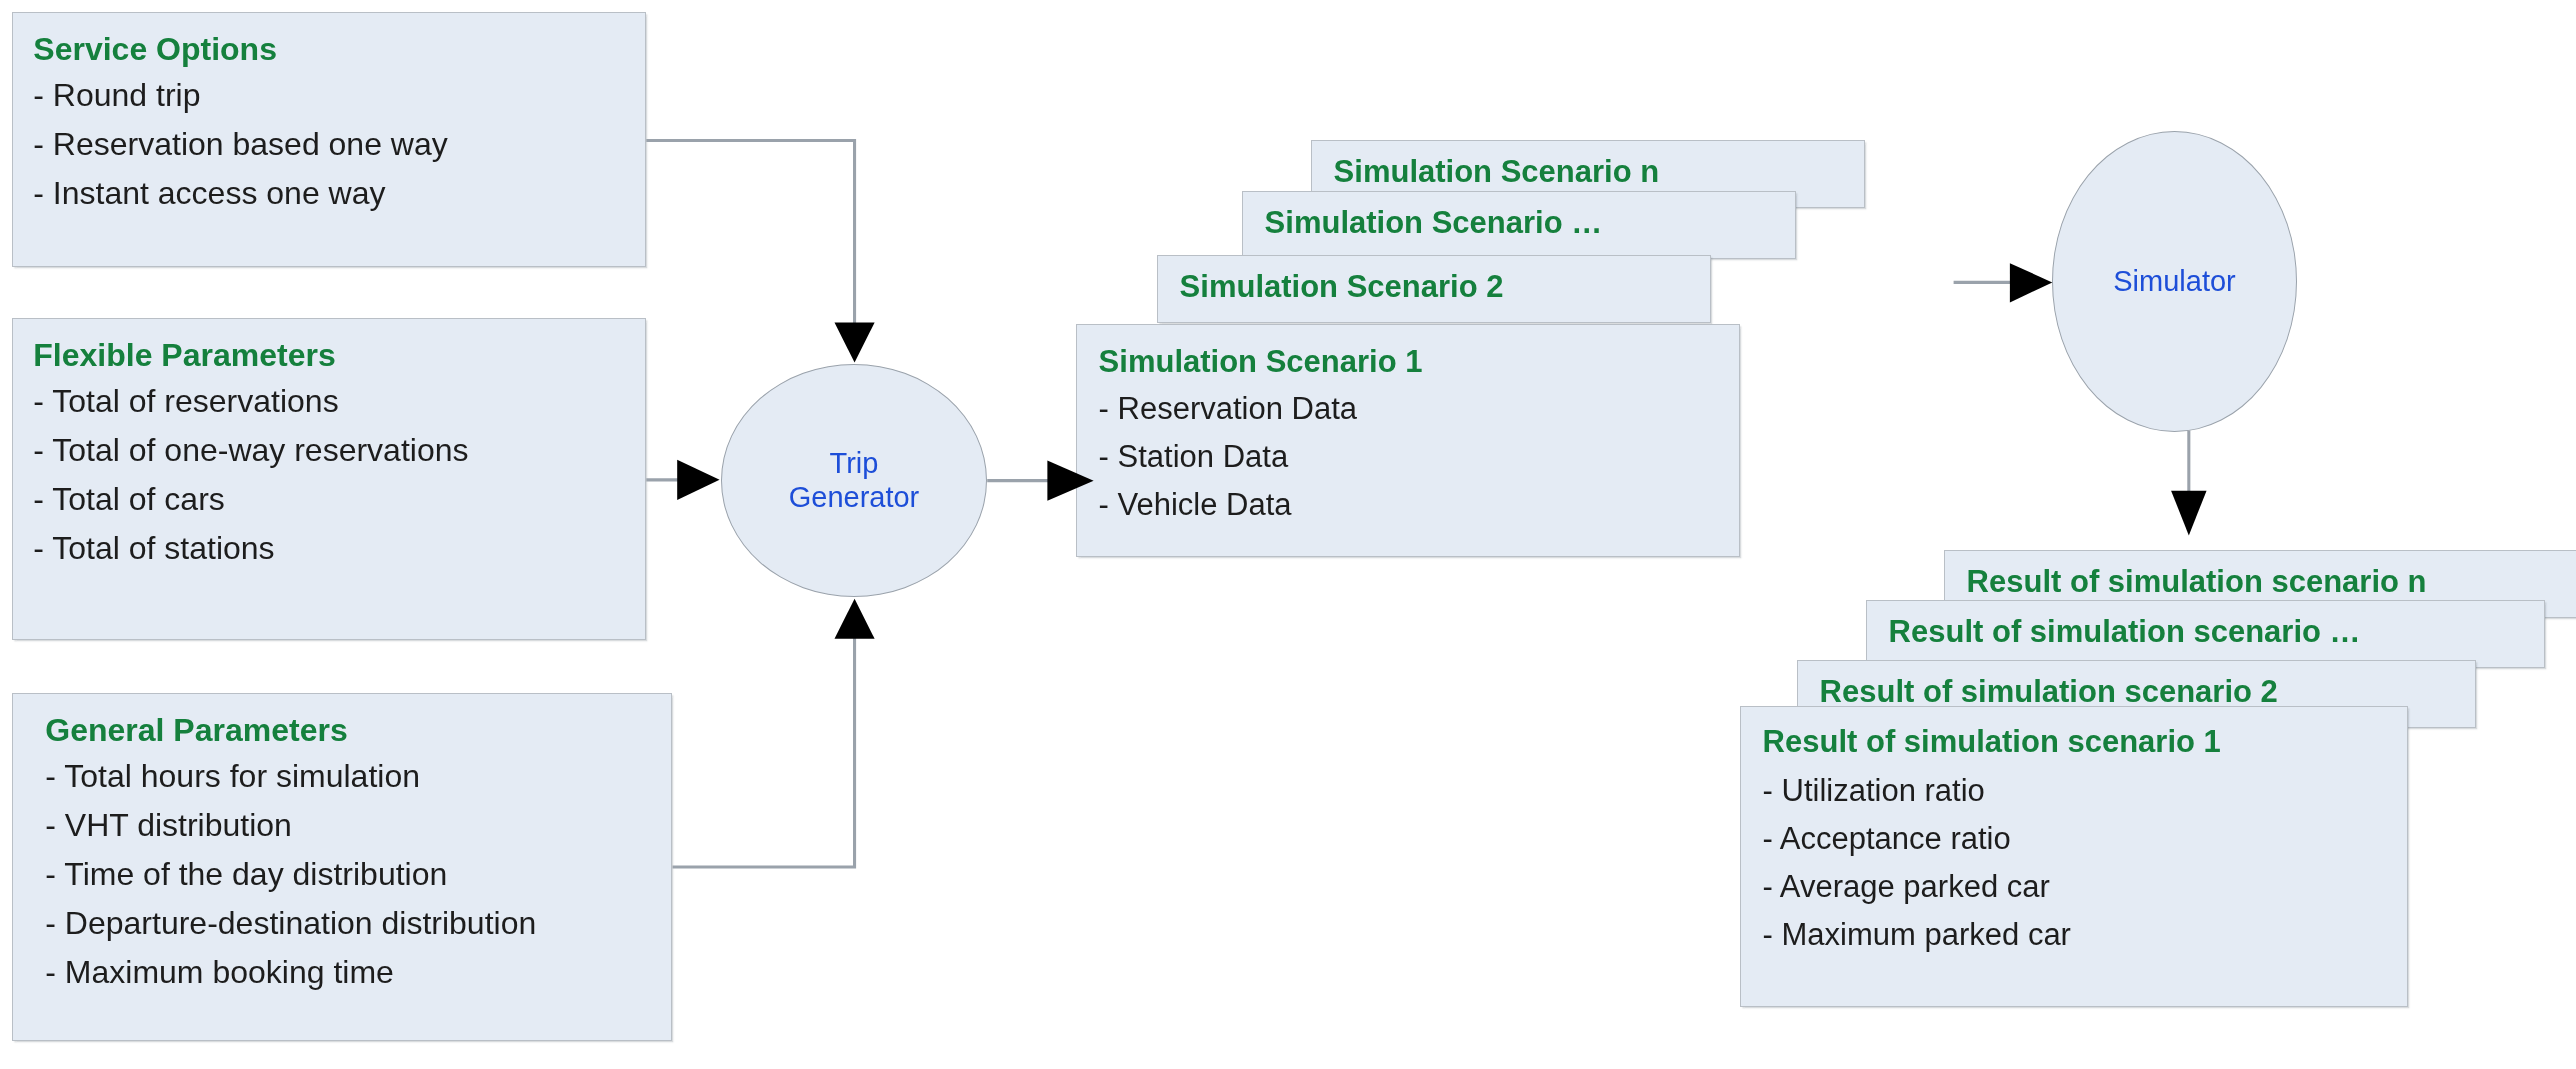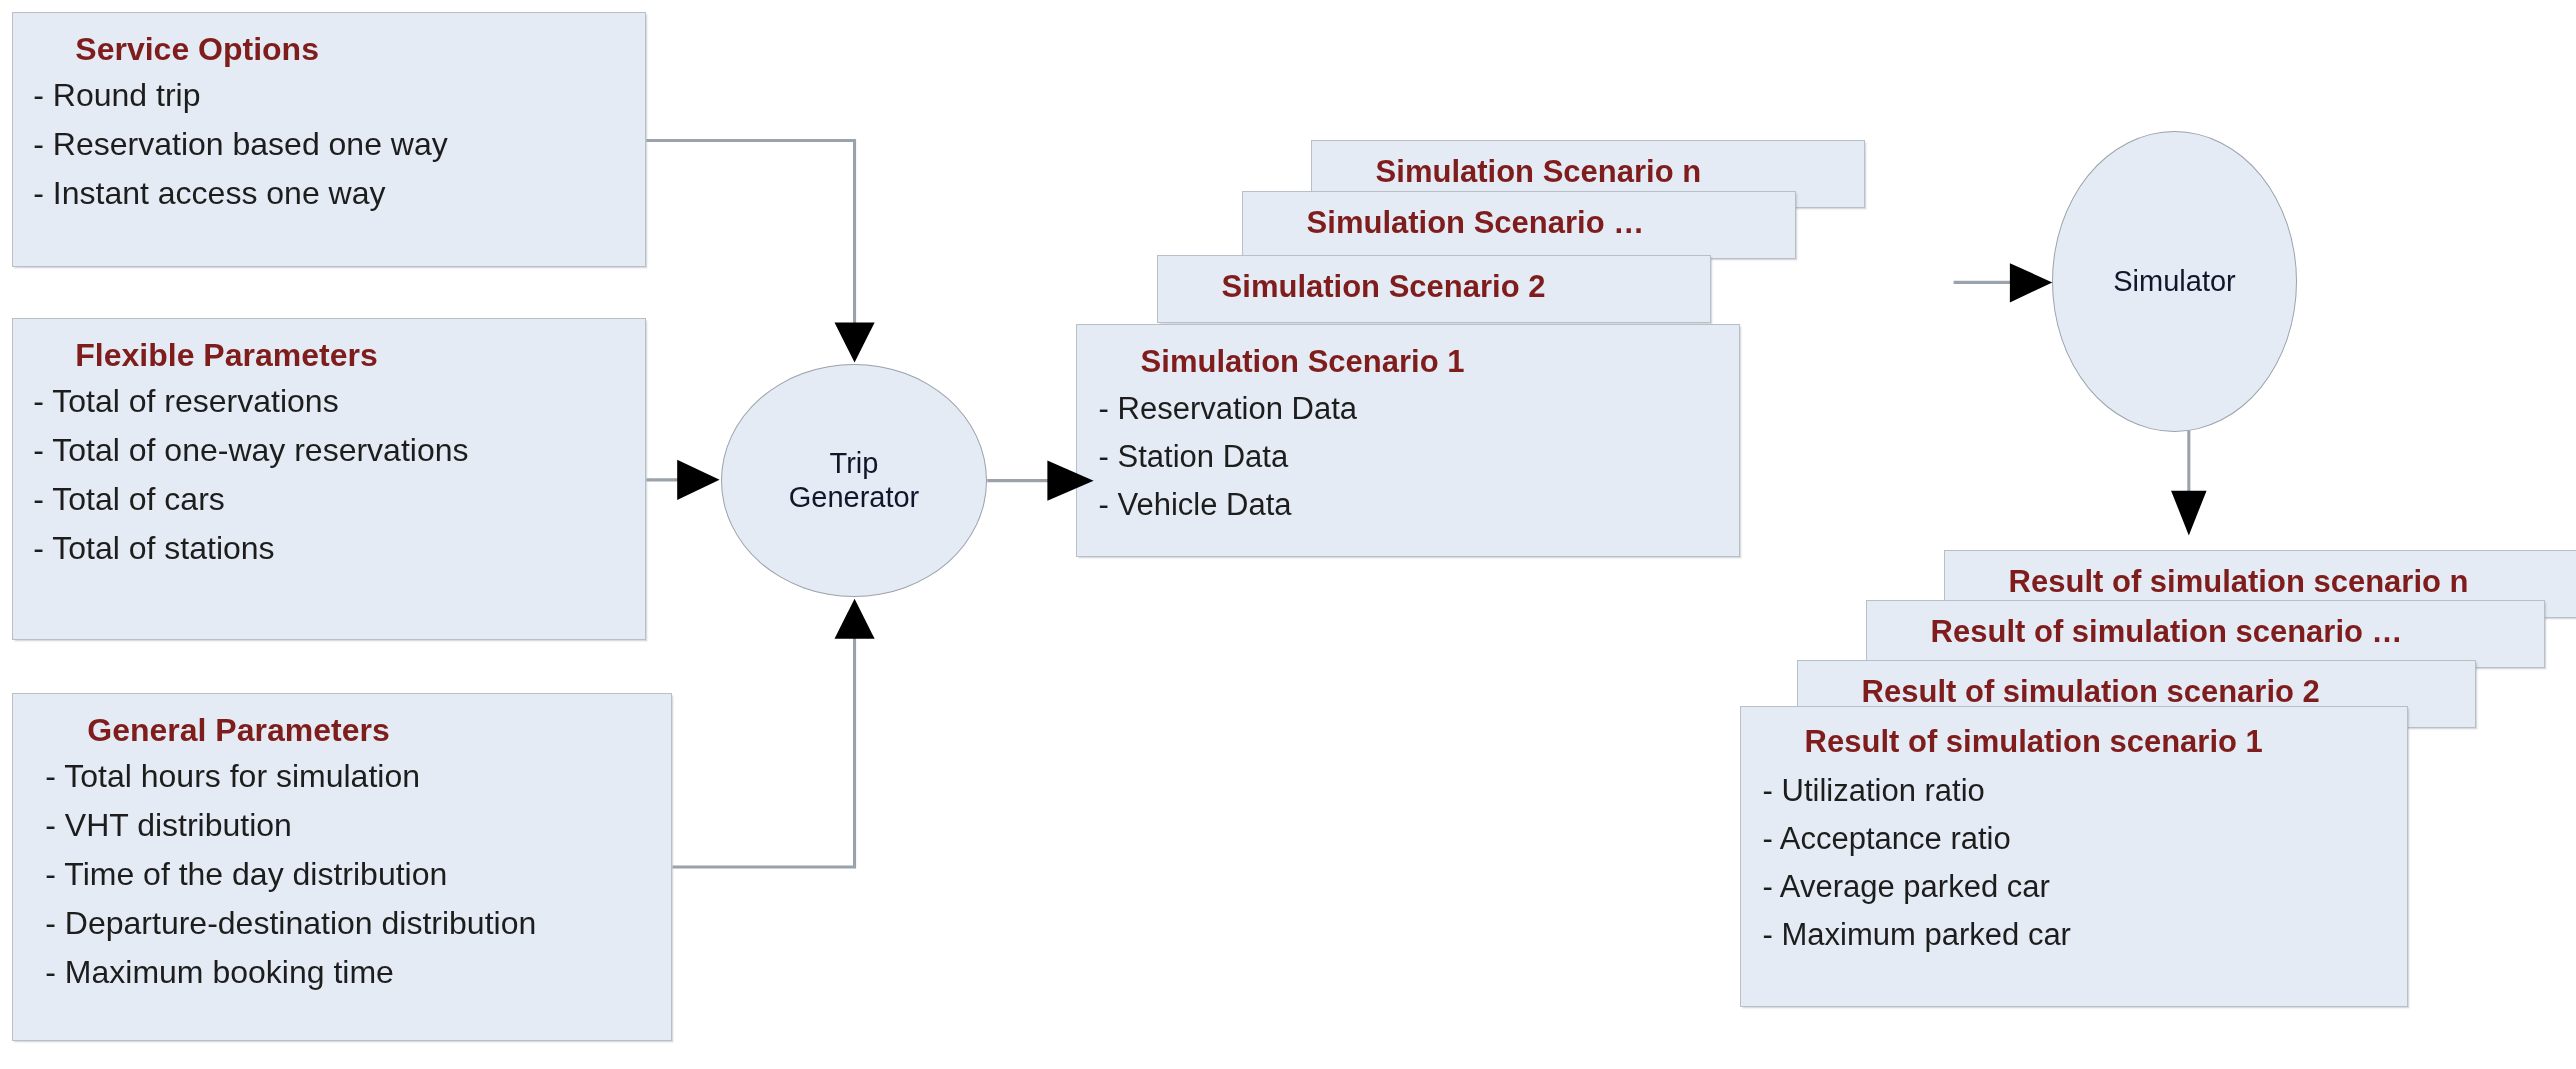--- a/index.html
+++ b/index.html
@@ -21,23 +21,22 @@
   
   .node-box {
     position: absolute;
     box-sizing: border-box;
     background: #e4ebf4;
     border: 1.5px solid #b9bfc6;
     box-shadow: 2.3px 2.3px 1.5px rgba(120,128,138,0.28);
   }
   .node-box .title {
     font-weight: bold;
-    color: #7f1d1d;
+    color: #15803d;
     white-space: nowrap;
-    margin-left: 42px;
   }
   .node-box .bullet {
     color: #1d1d1d;
     white-space: nowrap;
   }
 
   
   .param-box {
     padding: 20px 0 0 20px;
   }
@@ -103,21 +102,21 @@
     border: 1.5px solid #9aa2ab;
     border-radius: 50%;
     display: flex;
     align-items: center;
     justify-content: center;
     text-align: center;
   }
   .shape-node .label {
     font-size: 29px;
     line-height: 1.14;
-    color: #0f172a;
+    color: #1d4ed8;
   }
   #node-trip-generator { left: 721px;  top: 364px; width: 266px; height: 233px; }
   #node-simulator      { left: 2052px; top: 131px; width: 245px; height: 301px; }
 
   
   #connectors {
     position: absolute;
     left: 0; top: 0;
     width: 2576px;
     height: 1070px;

